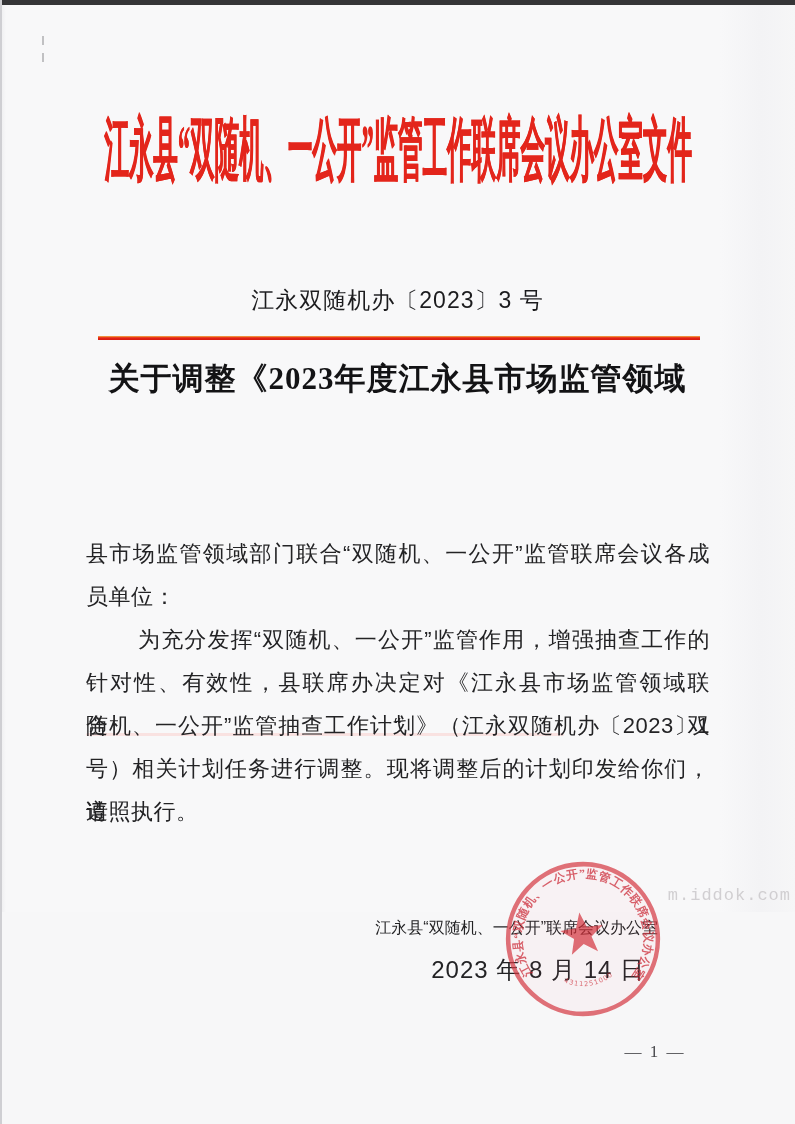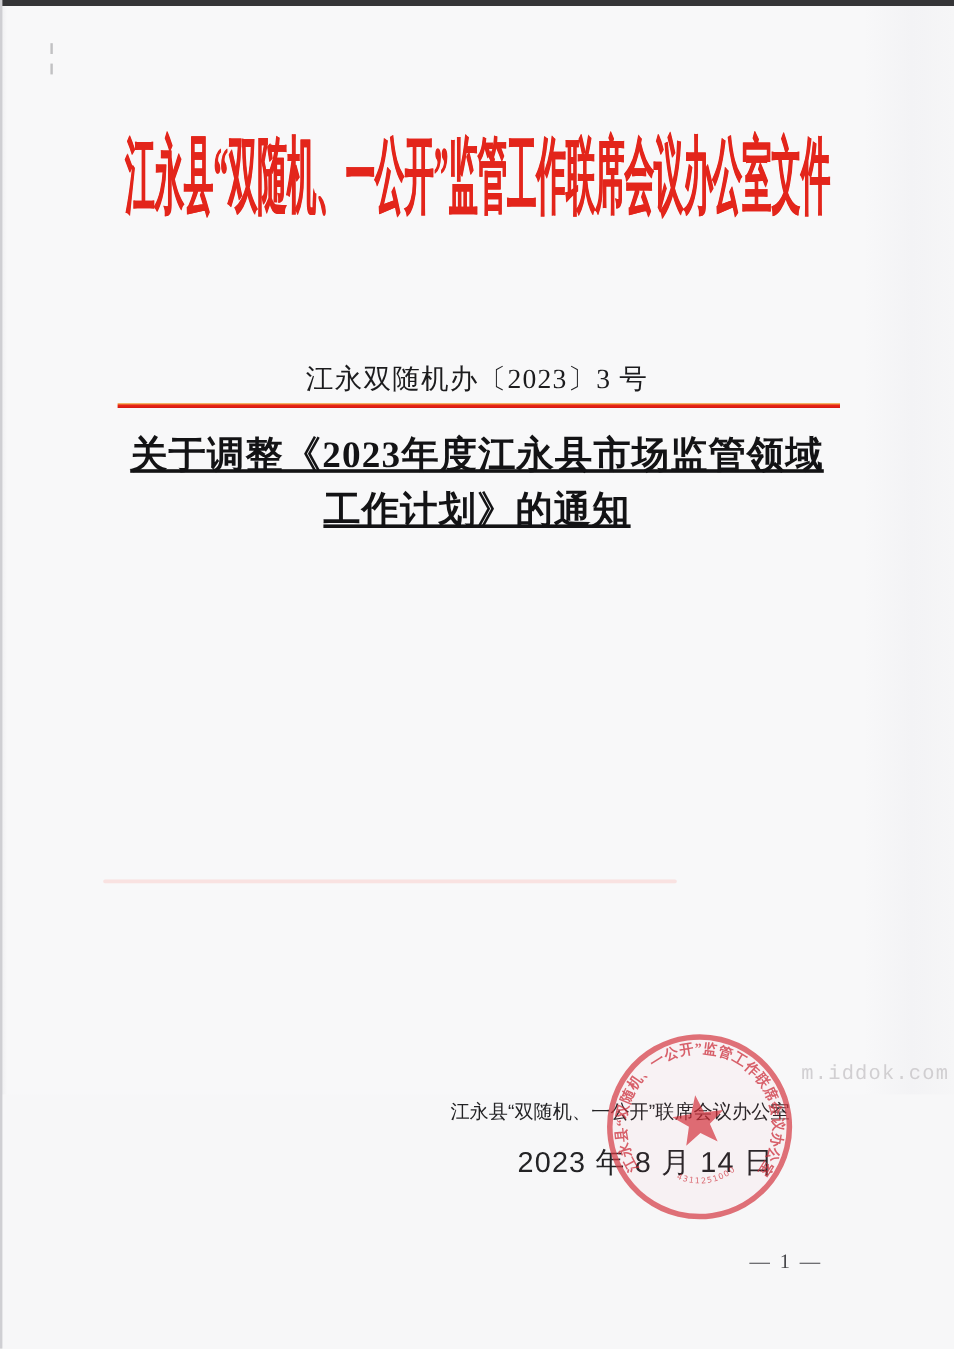--- a/index.html
+++ b/index.html
@@ -31,35 +31,35 @@
     display:flex;align-items:center;justify-content:center;
   }
   .header-title{
     font-family:"Liberation Serif","DejaVu Serif",serif;
     font-weight:700;font-size:24px;line-height:24px;white-space:nowrap;
     color:#e3251b;transform:scale(1.02,2.9);transform-origin:center center;
     text-shadow:.4px 0 0 #e3251b;
   }
 
   .doc-number{
-    position:absolute;left:0;top:300px;width:795px;height:32px;line-height:32px;
-    text-align:center;font-family:Liberation Serif, serif;
+    position:absolute;left:0;top:284px;width:795px;height:32px;line-height:32px;
+    text-align:center;font-family:Liberation Sans, sans-serif;
     font-size:23px;color:#1c1c1e;letter-spacing:1px;
   }
   .red-divider{
     position:absolute;left:98px;top:336px;width:602px;height:4px;
     background:linear-gradient(to bottom,#f0b84a 0%,#e82418 45%,#d41910 100%);
   }
 
   .title-block{
     position:absolute;left:0;top:356px;width:795px;text-align:center;
     font-family:"Liberation Serif","DejaVu Serif",serif;font-weight:700;
     font-size:31px;color:#131315;
   }
-  .title-line{height:46px;line-height:46px;letter-spacing:1px;text-decoration:underline;}
+  .title-line{height:46px;line-height:46px;letter-spacing:1px;}
 
   .body-block{
     position:absolute;left:86px;top:532px;width:624px;
     font-size:22px;color:#232325;
   }
   .bodyline{height:43px;line-height:43px;letter-spacing:.5px;}
   .bodyline.fill{text-align:justify;text-align-last:justify;}
   .bodyline.indent{padding-left:52px;}
 
   .signature{
@@ -102,23 +102,31 @@
   <div class="header-wrap">
     <div class="header-title">江永县“双随机、一公开”监管工作联席会议办公室文件</div>
   </div>
 
   <div class="doc-number">江永双随机办〔2023〕3 号</div>
 
   <div class="red-divider"></div>
 
   <div class="title-block">
     <div class="title-line">关于调整《2023年度江永县市场监管领域</div>
-    <div class="title-line">工作计划》的通知</div>
   </div>
 
+  <div class="body-block">
+    <div class="bodyline fill">县市场监管领域部门联合“双随机、一公开”监管联席会议各成</div>
+    <div class="bodyline">员单位：</div>
+    <div class="bodyline fill indent">为充分发挥“双随机、一公开”监管作用，增强抽查工作的</div>
+    <div class="bodyline fill">针对性、有效性，县联席办决定对《江永县市场监管领域联合“双</div>
+    <div class="bodyline fill">随机、一公开”监管抽查工作计划》（江永双随机办〔2023〕1</div>
+    <div class="bodyline fill">号）相关计划任务进行调整。现将调整后的计划印发给你们，请</div>
+    <div class="bodyline">遵照执行。</div>
+  </div>
 
   <div class="signature">江永县“双随机、一公开”联席会议办公室</div>
 
   <div class="doc-date">2023 年 8 月 14 日</div>
 
   <svg class="seal" viewBox="0 0 160 160" xmlns="http://www.w3.org/2000/svg">
     <defs>
       <path id="ringPath" d="M 28.0 110 A 60 60 0 1 1 118.6 126.0" fill="none"></path>
       <path id="codePath" d="M 50.4 115.2 A 46 46 0 0 0 109.6 115.2" fill="none"></path>
     </defs>

